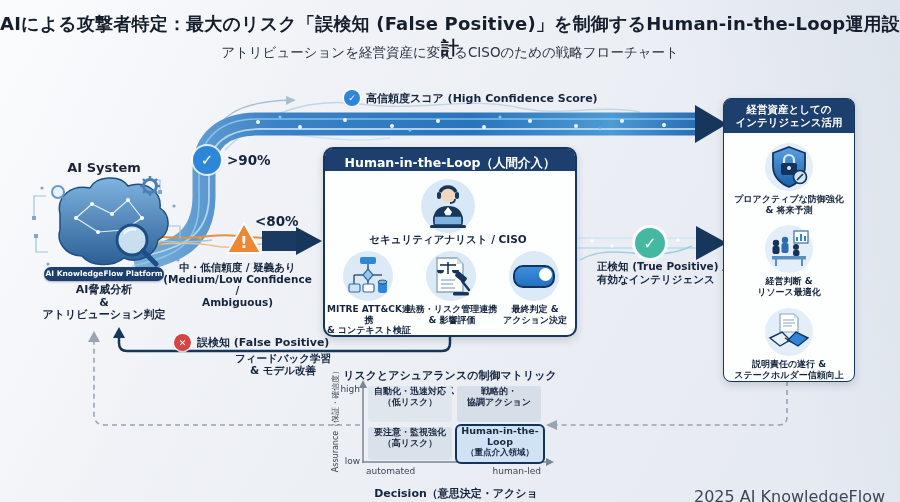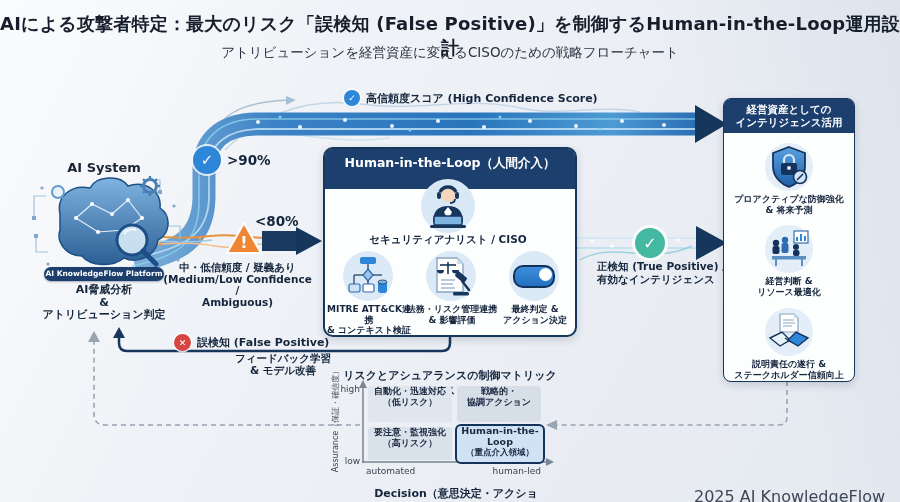--- a/index.html
+++ b/index.html
@@ -25,21 +25,21 @@
   .badge-red{background:#d64541;box-shadow:0 0 0 1.5px rgba(255,255,255,.8);}
   .hc-row{left:344px;top:90px;display:flex;align-items:center;gap:6px;}
   .hc-text{font-size:11px;color:#14253d;}
   .pct{font-size:13.5px;color:#14253d;}
   .conf-low{left:160px;top:262px;width:155px;font-size:10.5px;line-height:11.5px;color:#14253d;}
   .tp-label{left:597px;top:260px;font-size:10.5px;line-height:13px;color:#14253d;}
   .fp-row{left:174px;top:334px;display:flex;align-items:center;gap:6px;}
   .fb-label{left:213px;top:353px;width:140px;font-size:10.5px;line-height:11.5px;color:#14253d;}
   .hitl{left:323px;top:147px;width:250px;height:186px;background:#fdfefe;border:2px solid #16365c;
     border-radius:10px;box-shadow:0 3px 8px rgba(30,50,80,.18);}
-  .hitl-head{position:absolute;left:0;top:0;right:0;height:40px;line-height:27px;background:#1d3f6e;
+  .hitl-head{position:absolute;left:0;top:0;right:0;height:22px;line-height:27px;background:#1d3f6e;
     border-radius:7px 7px 0 0;color:#fff;font-size:12.5px;font-weight:bold;text-align:center;}
   .analyst-bg{left:421px;top:179px;width:54px;height:54px;border-radius:50%;background:#d9e8f6;}
   .analyst-label{left:348px;top:233px;width:200px;font-size:10.5px;color:#14253d;}
   .step-label{font-size:9px;line-height:10.5px;color:#14253d;}
   .icon-circ{border-radius:50%;background:#dce9f6;display:flex;align-items:center;justify-content:center;}
   .toggle{width:38px;height:19px;border-radius:10px;background:linear-gradient(180deg,#3c8fdd,#2470c0);
     border:2px solid #14335c;position:relative;}
   .toggle .knob{position:absolute;right:1px;top:1px;width:13px;height:13px;border-radius:50%;background:#fff;}
   .panel{left:723px;top:98px;width:130px;height:282px;background:#fdfefe;border:1.5px solid #16365c;
     border-radius:8px;box-shadow:0 3px 8px rgba(30,50,80,.18);display:flex;flex-direction:column;align-items:center;justify-content:space-between;}

